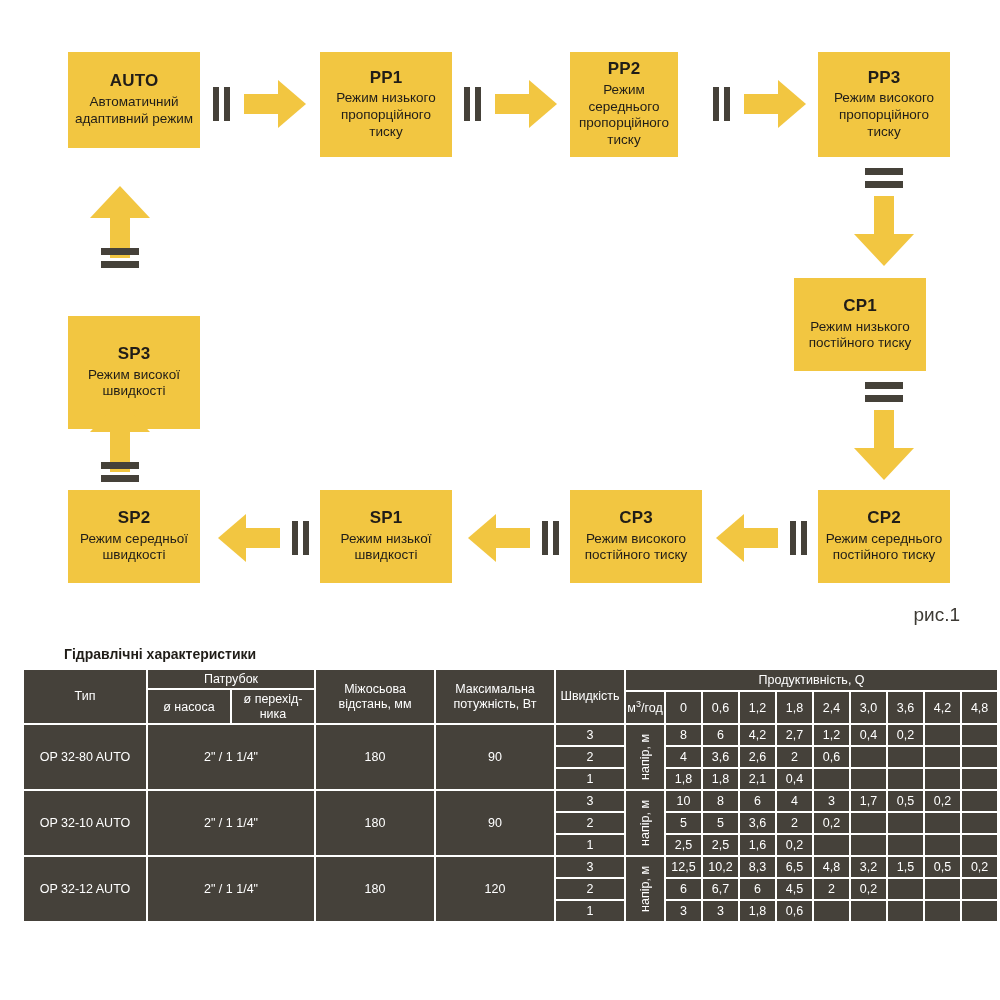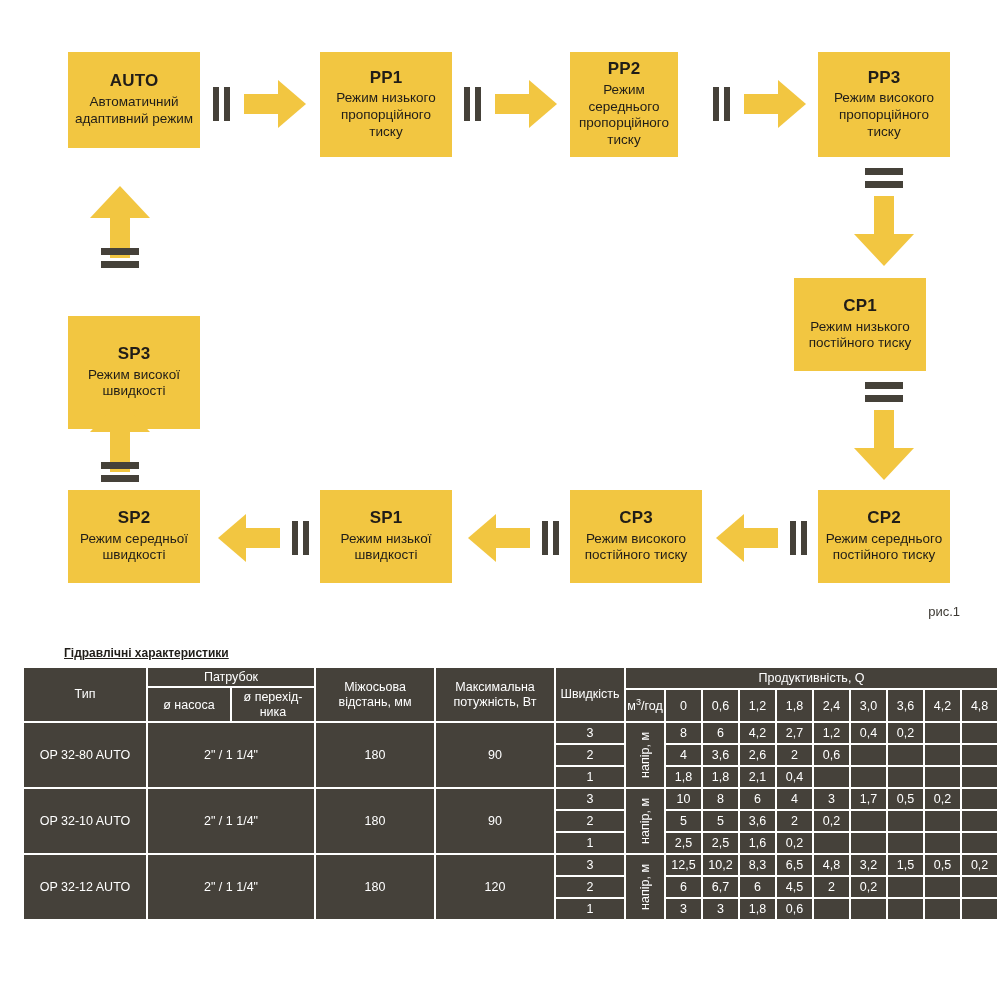--- a/index.html
+++ b/index.html
@@ -51,29 +51,28 @@
   
   .dash-v { display:flex; gap:5px; }
   .dash-v i { width:6px; }
 
   
   .dash-h i { height:7px; margin-bottom:6px; }
   .dash-h i:last-child { margin-bottom:0; }
 
   #figlabel {
     position:absolute; right:40px; top:604px;
-    font-size:13px; color:#3d3a34;margin-left:9px;
+    font-size:19px; color:#3d3a34;margin-left:9px;
   }
 
   
   #tablewrap { position:absolute; left:22px; top:646px; width:958px; }
   #tabletitle {
-    font-size:12px; font-weight:bold; color:#201d18;
+    font-size:14px; font-weight:bold; color:#201d18;
     margin:0 0 6px 42px;
-    text-decoration:underline;
   }
   table.spec {
     border-collapse:separate;
     border-spacing:2px;
     width:958px;
     table-layout:fixed;
   }
   table.spec td, table.spec th {
     background:#45413A;
     color:#ffffff;

